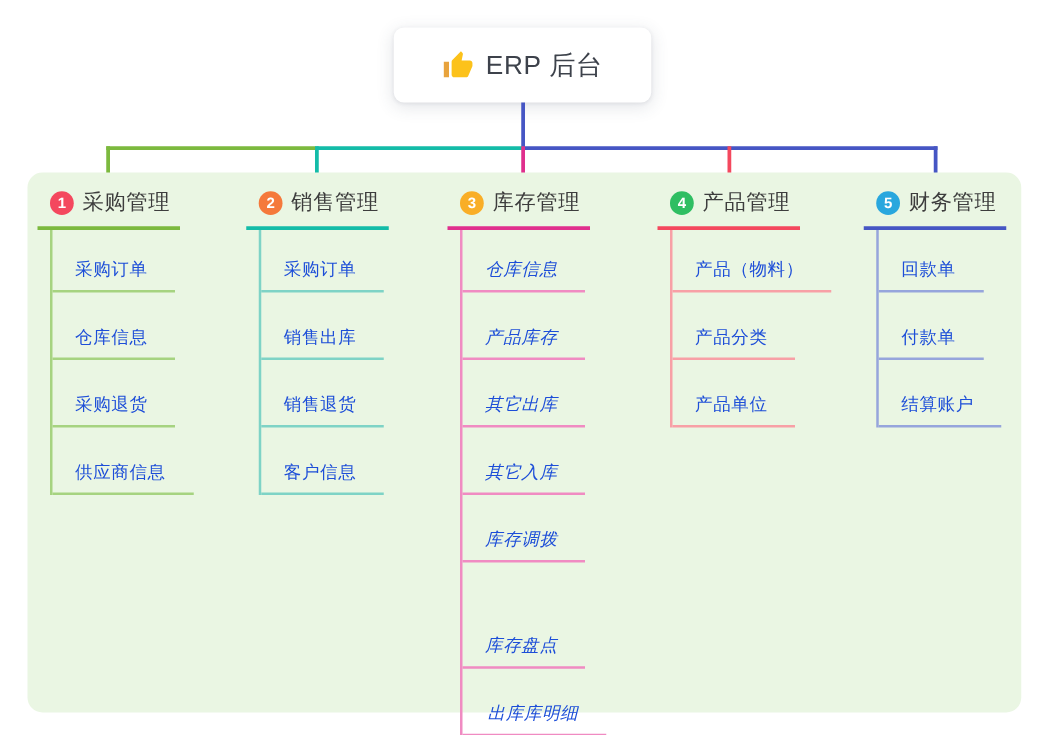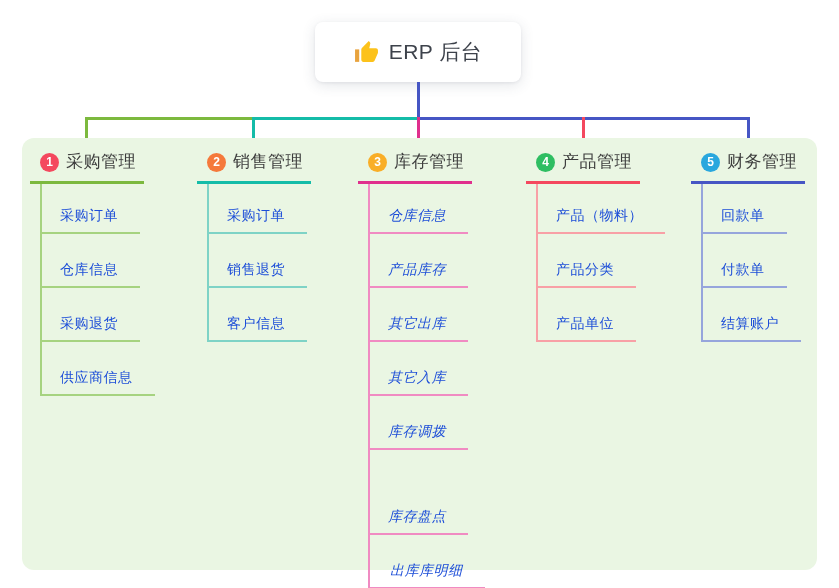--- a/index.html
+++ b/index.html
@@ -102,20 +102,23 @@
     <div class="branch" style="left: 197px;">
       <div class="branch-header" style="border-bottom-color: rgb(20, 188, 168);">
         <span class="badge" style="background: rgb(245, 121, 59);">2</span>
         <span class="branch-title">销售管理</span>
       </div>
       <div class="children" style="border-left-color: rgb(126, 211, 198);">
           <div class="child-row" style="border-bottom-color: rgb(126, 211, 198);">
             <span class="child-label">采购订单</span>
           </div>
           <div class="child-row" style="border-bottom-color: rgb(126, 211, 198);">
+            <span class="child-label">销售出库</span>
+          </div>
+          <div class="child-row" style="border-bottom-color: rgb(126, 211, 198);">
             <span class="child-label">销售退货</span>
           </div>
           <div class="child-row" style="border-bottom-color: rgb(126, 211, 198);">
             <span class="child-label">客户信息</span>
           </div>
         </div>
     </div>
 
     <div class="branch" style="left: 358px;">
       <div class="branch-header" style="border-bottom-color: rgb(224, 47, 141);">

